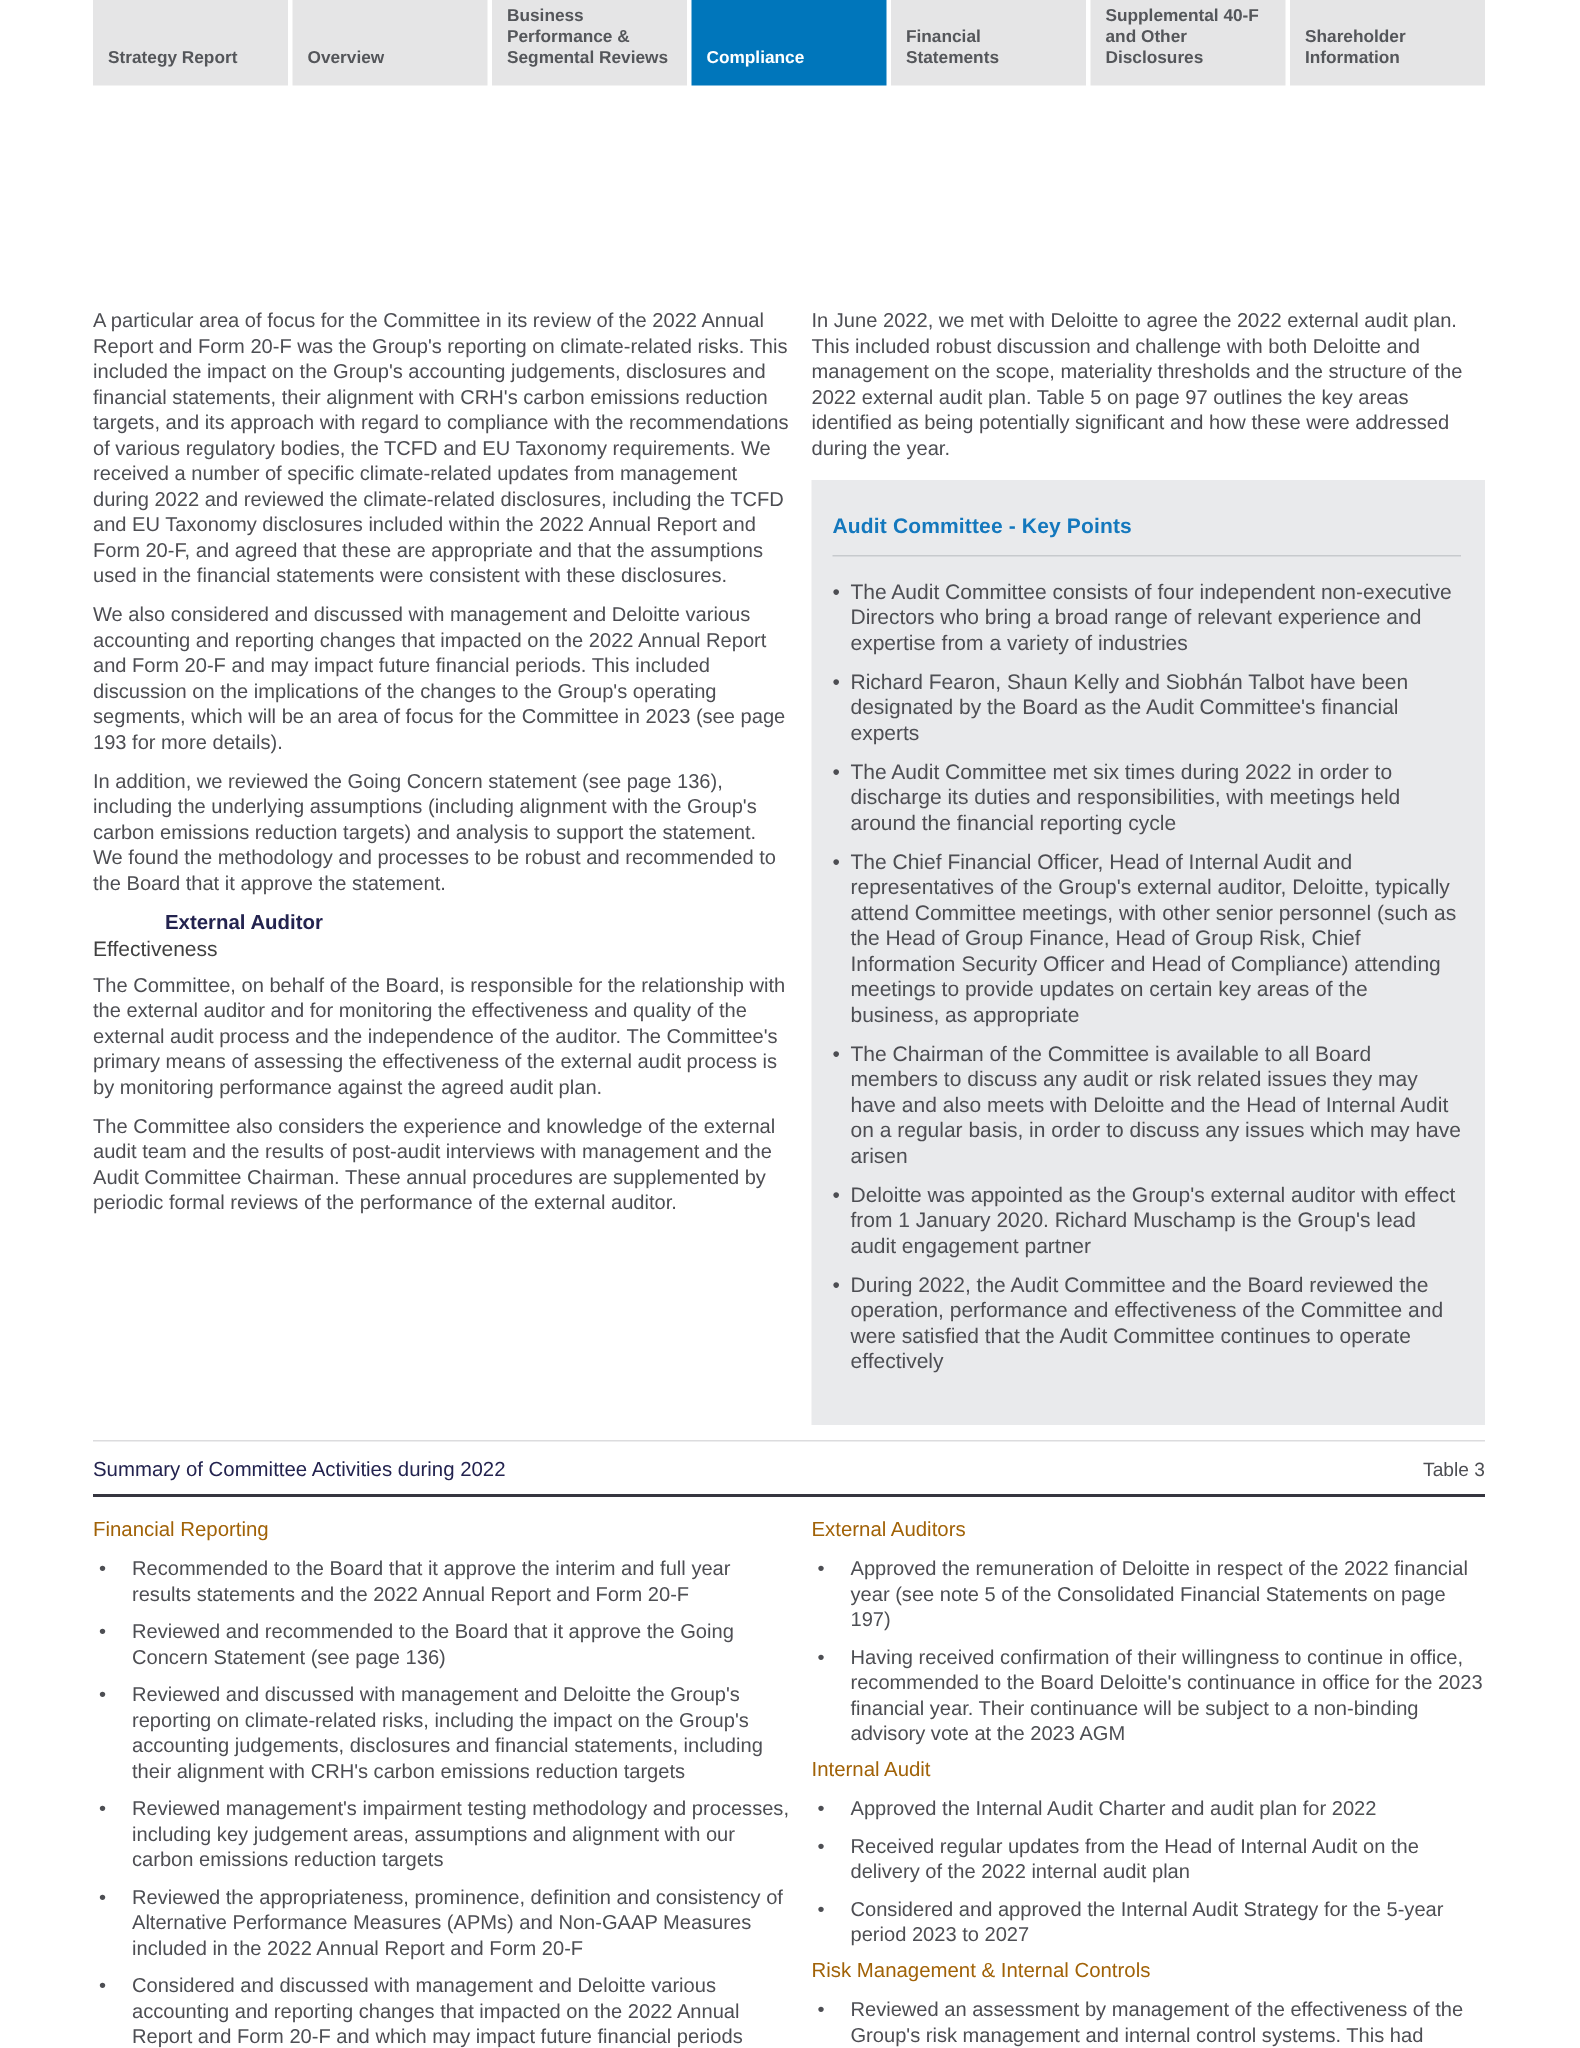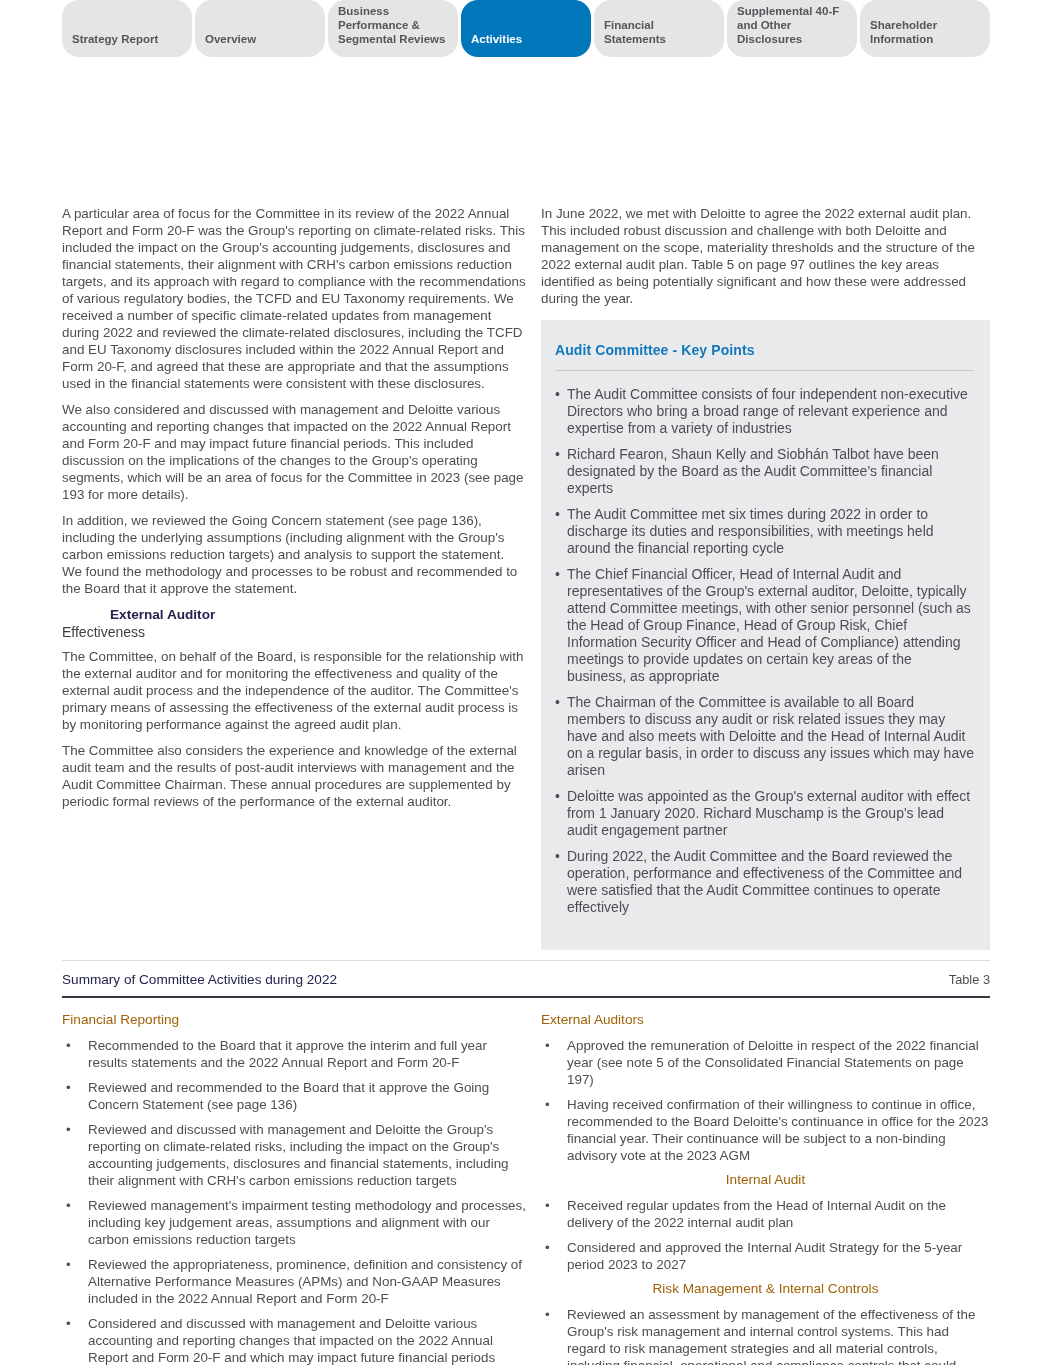--- a/index.html
+++ b/index.html
@@ -9,21 +9,21 @@
     font-family:"Liberation Sans", sans-serif;
     color:#4d4e53;
     -webkit-font-smoothing:antialiased;
   }
   
   .nav { display:flex; gap:3px; margin-left:62px; width:928px; height:57px; }
   .tab {
     flex:1 1 0; background:#e5e5e6; color:#54565a;
     font-size:11.5px; font-weight:700; line-height:14px;
     display:flex; align-items:flex-end;
-    padding:0 8px 11px 10px; cursor:pointer;border-radius:17px;
+    padding:0 8px 11px 10px; cursor:pointer;
   }
   .tab.active { background:#0076bb; color:#ffffff; }
 
   
   .content { margin:148px 0 0 62px; width:928px; }
   .columns { display:grid; grid-template-columns:465px 449px; column-gap:14px; align-items:start; }
   p.body { font-size:13.4px; line-height:17px; margin:0 0 9px 0; }
   h3.navy { font-size:13.6px; font-weight:700; color:#23234f; margin:10px 0 2px 0;padding-left:48px; }
   h4.blue { font-size:14px; font-weight:400; color:#404040; margin:0 0 8px 0; }
 
@@ -38,40 +38,40 @@
 
   
   .summary { margin-top:10px; }
   .summary-topline { border:none; border-top:1px solid #dcdcde; margin:0; }
   .summary-header { display:flex; justify-content:space-between; align-items:flex-end; padding:11px 0 9px 0; }
   .summary-title { font-size:13.6px; font-weight:400; color:#23234f; margin:0; }
   .table-label { font-size:12.8px; color:#4d4e53; }
   .summary-rule { border:none; border-top:2px solid #35353f; margin:0; }
   .summary-cols { display:grid; grid-template-columns:465px 449px; column-gap:14px; padding-top:14px; align-items:start; }
   h4.sec { font-size:13.6px; font-weight:400; color:#a16207; margin:0 0 10px 0; }
-  h4.sec.follow { margin-top:4px;text-align:center; }
+  h4.sec.follow { margin-top:4px; }
   ul.sum { list-style:none; margin:0 0 8px 0; padding:0; }
   ul.sum li { position:relative; padding-left:26px; font-size:13.4px; line-height:17px; margin-bottom:8px; }
   ul.sum li::before { content:"\2022"; position:absolute; left:4px; top:0; }
 </style>
 </head>
 <body>
 
 <nav class="nav">
   <div class="tab">
       <span>Strategy Report</span>
     </div>
   <div class="tab">
       <span>Overview</span>
     </div>
   <div class="tab">
       <span>Business Performance &amp; Segmental Reviews</span>
     </div>
   <div class="tab active">
-      <span>Activities</span>
+      <span>Compliance</span>
     </div>
   <div class="tab">
       <span>Financial Statements</span>
     </div>
   <div class="tab">
       <span>Supplemental 40-F and Other Disclosures</span>
     </div>
   <div class="tab">
       <span>Shareholder Information</span>
     </div>
@@ -132,20 +132,21 @@
       </div>
 
       <div>
         <h4 class="sec">External Auditors</h4>
         <ul class="sum">
           <li>Approved the remuneration of Deloitte in respect of the 2022 financial year (see note 5 of the Consolidated Financial Statements on page 197)</li>
           <li>Having received confirmation of their willingness to continue in office, recommended to the Board Deloitte's continuance in office for the 2023 financial year. Their continuance will be subject to a non-binding advisory vote at the 2023 AGM</li>
         </ul>
         <h4 class="sec follow">Internal Audit</h4>
         <ul class="sum">
+          <li>Approved the Internal Audit Charter and audit plan for 2022</li>
           <li>Received regular updates from the Head of Internal Audit on the delivery of the 2022 internal audit plan</li>
           <li>Considered and approved the Internal Audit Strategy for the 5-year period 2023 to 2027</li>
         </ul>
         <h4 class="sec follow">Risk Management &amp; Internal Controls</h4>
         <ul class="sum">
           <li>Reviewed an assessment by management of the effectiveness of the Group's risk management and internal control systems. This had regard to risk management strategies and all material controls, including financial, operational and compliance controls that could affect the Group's business</li>
         </ul>
       </div>
     </div>
   </section>

